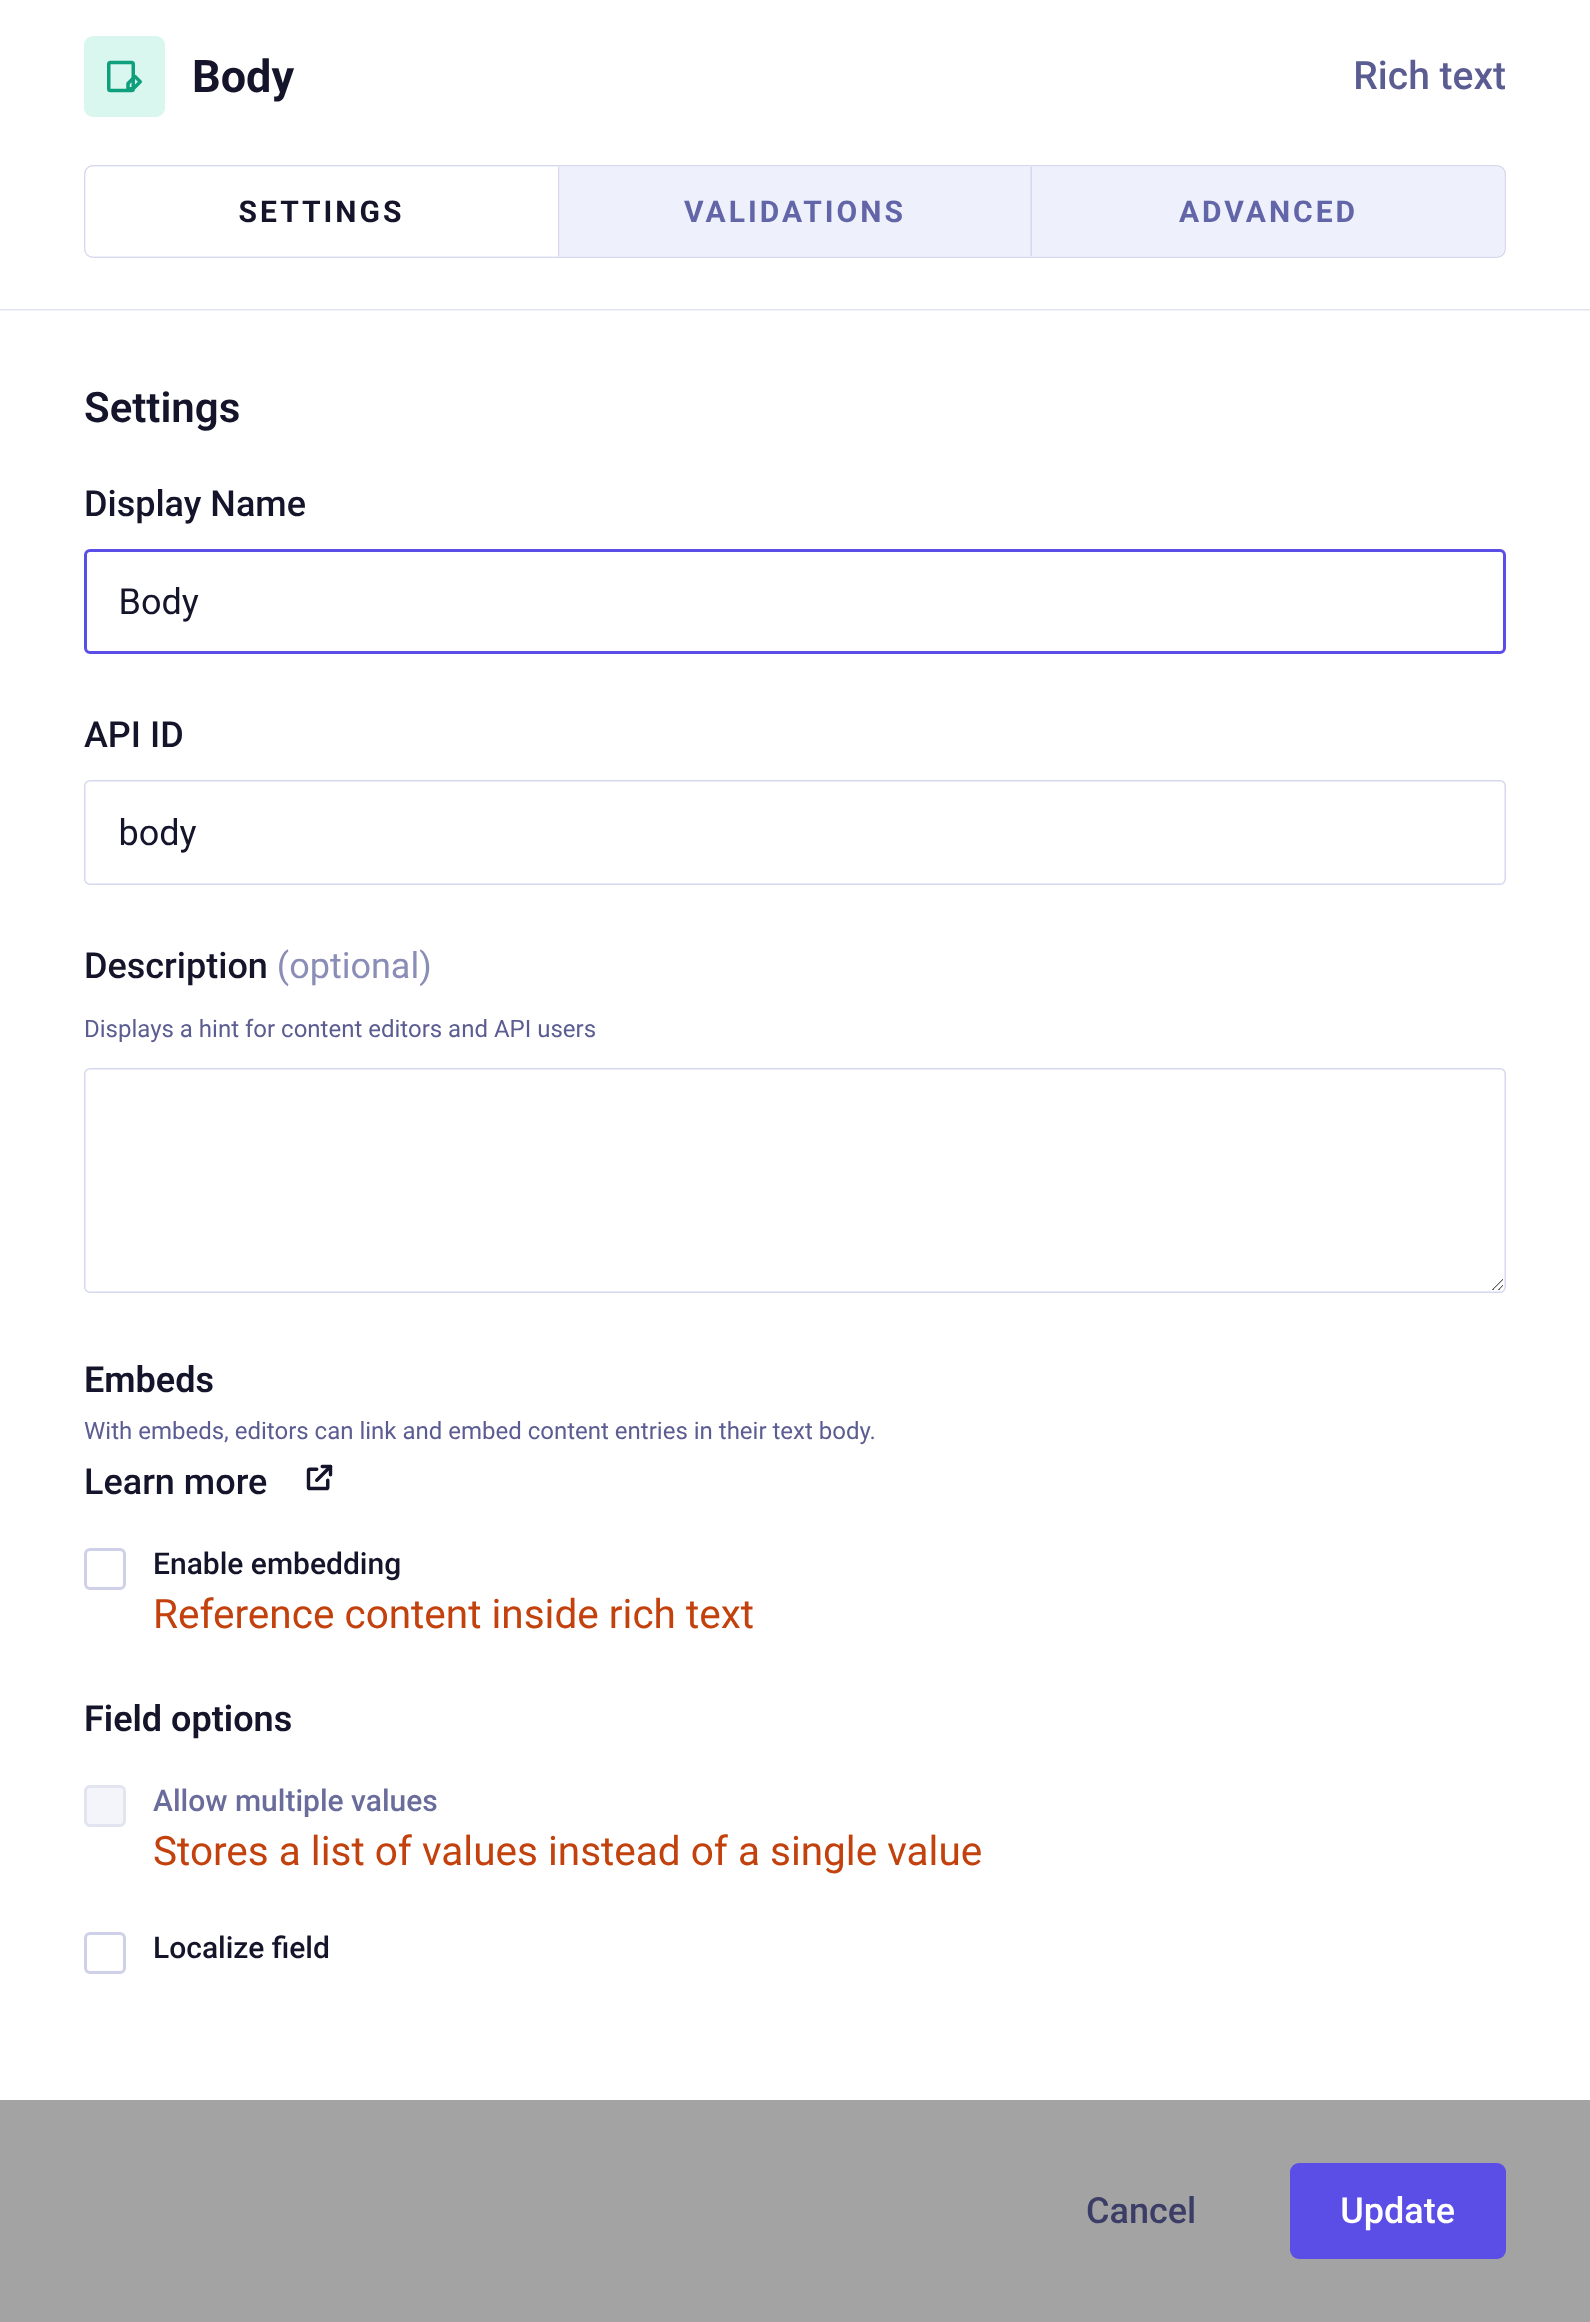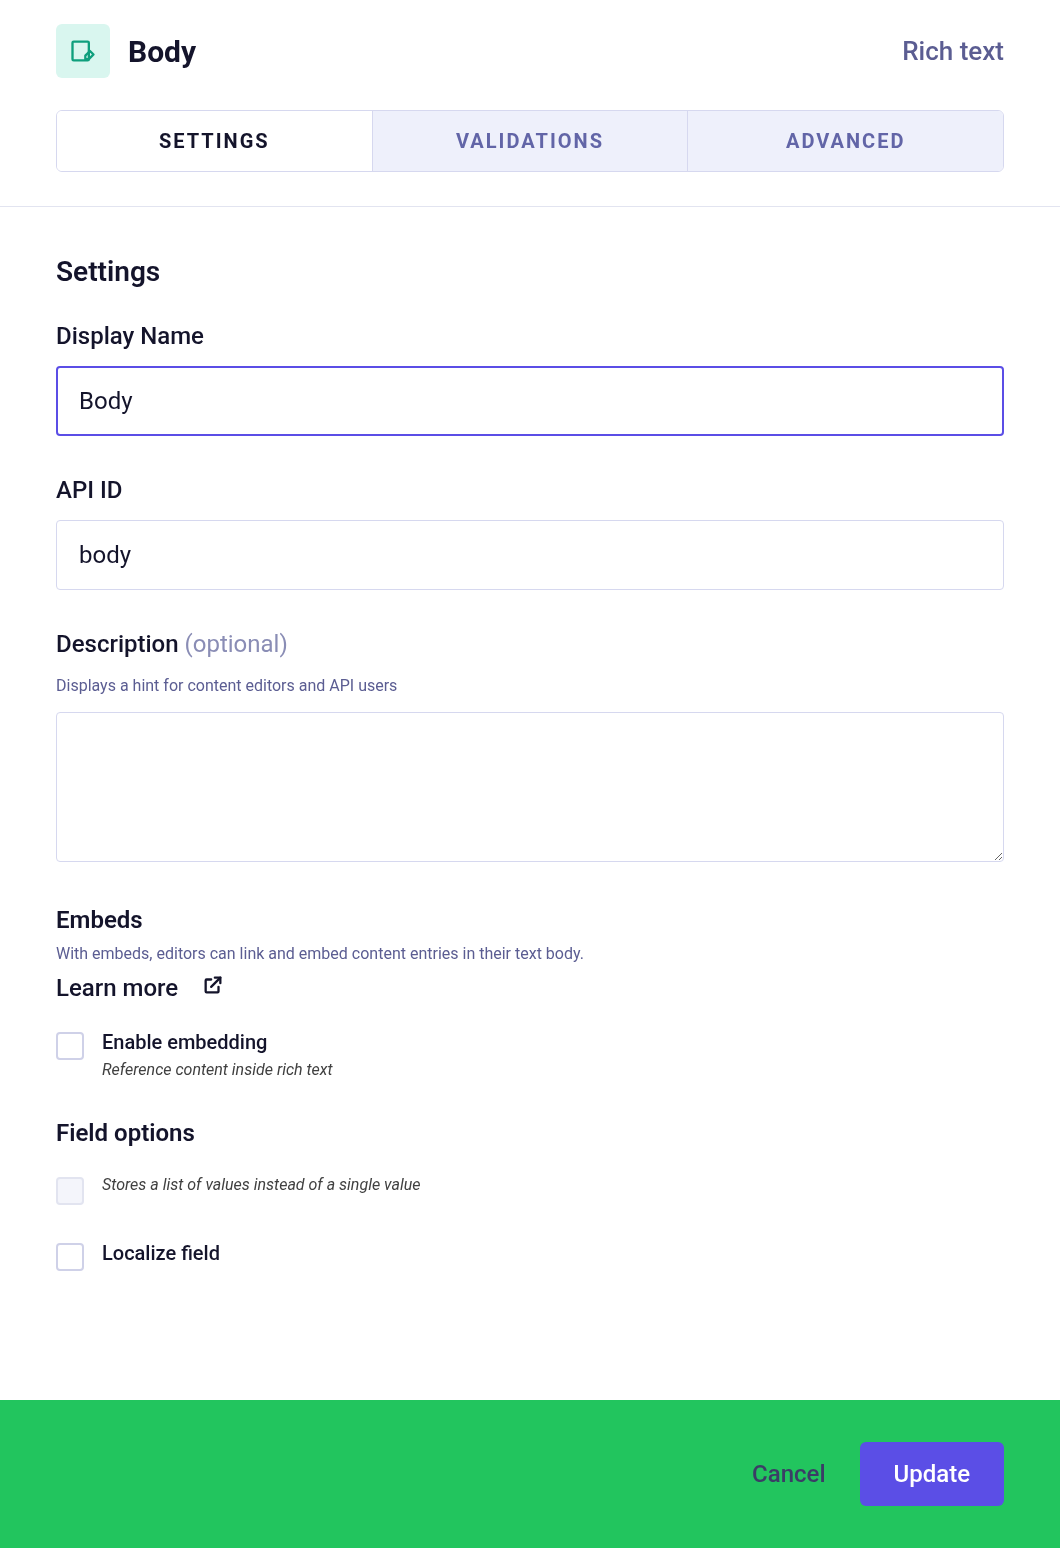--- a/index.html
+++ b/index.html
@@ -166,35 +166,35 @@
     }
     .check-content { }
     .check-label {
       font-size: 20px;
       font-weight: 500;
       color: #14142b;
       margin-bottom: 6px;
     }
     .check-label.disabled { color: #6a6d9b; }
     .check-hint {
-      font-size: 16px;
-      color: #404040;
-      font-style: italic;
+      font-size: 27px;
+      color: #c2410c;
     }
     .footer {
       position: absolute;
       bottom: 0;
       left: 0;
       right: 0;
       height: 148px;
       display: flex;
       align-items: center;
       justify-content: flex-end;
+      gap: 28px;
       padding: 0 56px;
-      background: #22c55e;
+      background: #a3a3a3;
     }
     .btn {
       font-size: 24px;
       font-weight: 500;
       padding: 18px 34px;
       border-radius: 6px;
       cursor: pointer;
       border: none;
       font-family: inherit;
     }
@@ -272,20 +272,21 @@
           <div class="check-hint">Reference content inside rich text</div>
         </div>
       </div>
     </div>
 
     <div class="field-group">
       <div class="sub-heading" style="margin-bottom:28px;">Field options</div>
       <div class="check-row" style="margin-bottom:36px;">
         <div class="check disabled"></div>
         <div class="check-content">
+          <div class="check-label disabled">Allow multiple values</div>
           <div class="check-hint">Stores a list of values instead of a single value</div>
         </div>
       </div>
       <div class="check-row">
         <div class="check"></div>
         <div class="check-content">
           <div class="check-label">Localize field</div>
         </div>
       </div>
     </div>

